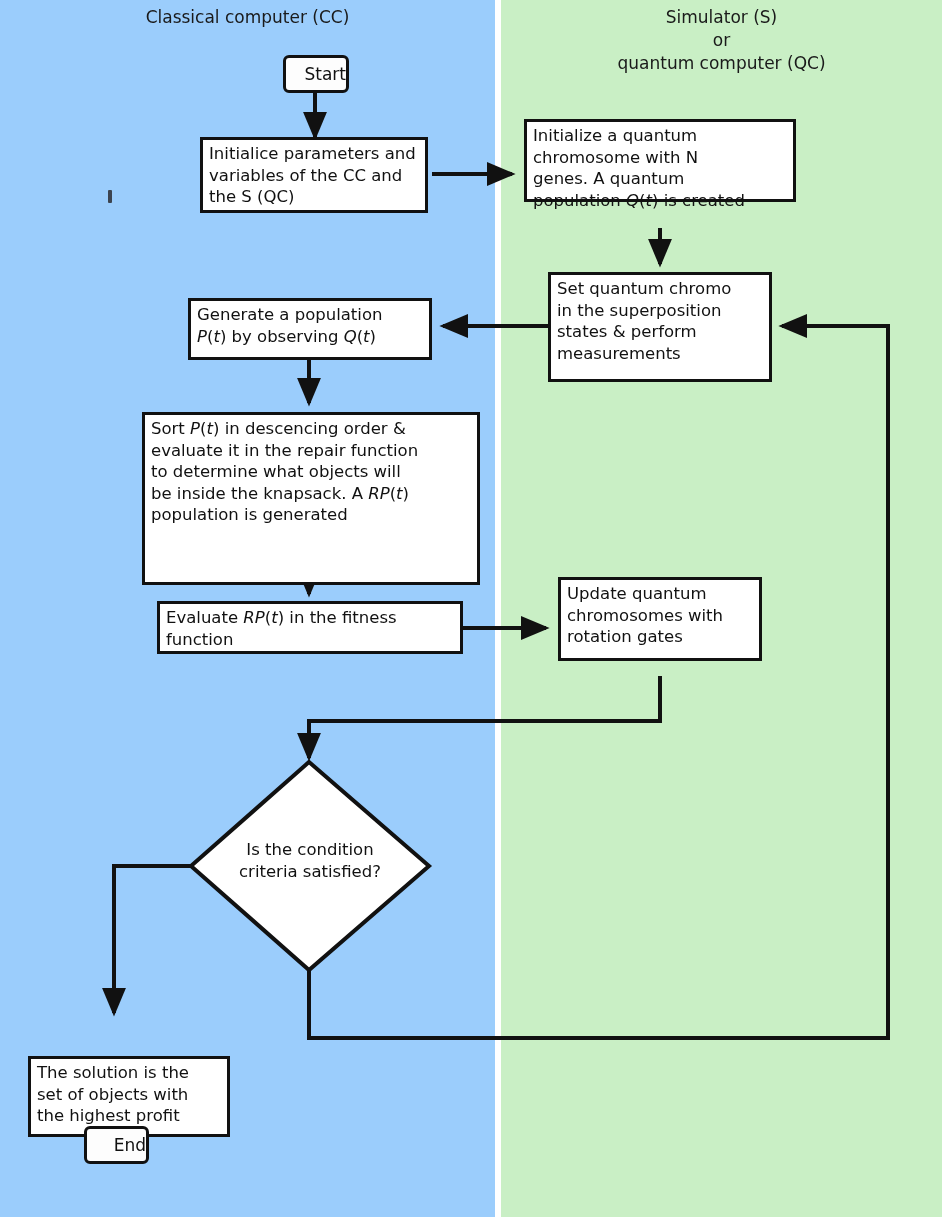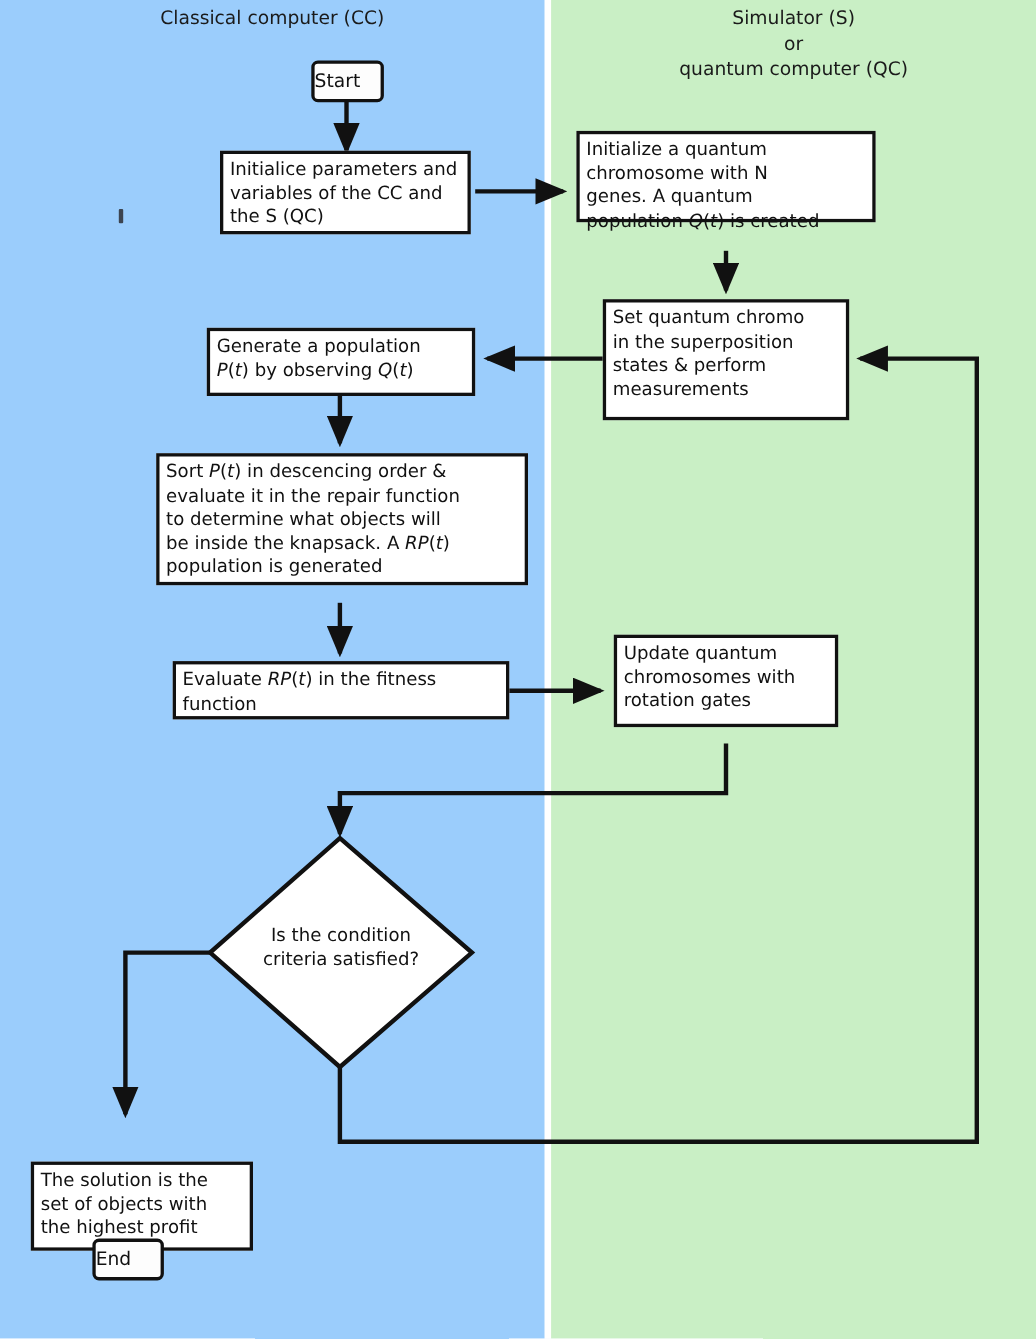--- a/index.html
+++ b/index.html
@@ -75,21 +75,21 @@
     position: absolute;
     z-index: 20;
     box-sizing: border-box;
     background: #fdfdfd;
     border: 3.5px solid #111111;
     border-radius: 6px;
     color: #111111;
     font-size: 17px;
     display: flex;
     align-items: center;
-    justify-content: flex-start;
+    justify-content: flex-end;
   }
   .diamond-wrap {
     position: absolute;
     z-index: 20;
   }
   .diamond-label {
     position: absolute;
     z-index: 21;
     text-align: center;
     color: #111111;
@@ -155,21 +155,21 @@
 population <i class="v">Q</i>(<i class="v">t</i>) is created</div>
 
   <div class="node" style="left:548px; top:272px; width:224px; height:110px;">Set quantum chromo
 in the superposition
 states &amp; perform
 measurements</div>
 
   <div class="node" style="left:188px; top:298px; width:244px; height:62px;">Generate a population
 <i class="v">P</i>(<i class="v">t</i>) by observing <i class="v">Q</i>(<i class="v">t</i>)</div>
 
-  <div class="node" style="left:142px; top:412px; width:338px; height:120px;">Sort <i class="v">P</i>(<i class="v">t</i>) in descencing order &amp;
+  <div class="node" style="left:142px; top:412px; width:338px; height:173px;">Sort <i class="v">P</i>(<i class="v">t</i>) in descencing order &amp;
 evaluate it in the repair function
 to determine what objects will
 be inside the knapsack. A <i class="v">RP</i>(<i class="v">t</i>)
 population is generated</div>
 
   <div class="node" style="left:157px; top:601px; width:306px; height:53px;">Evaluate <i class="v">RP</i>(<i class="v">t</i>) in the fitness
 function</div>
 
   <div class="node" style="left:558px; top:577px; width:204px; height:84px;">Update quantum
 chromosomes with

